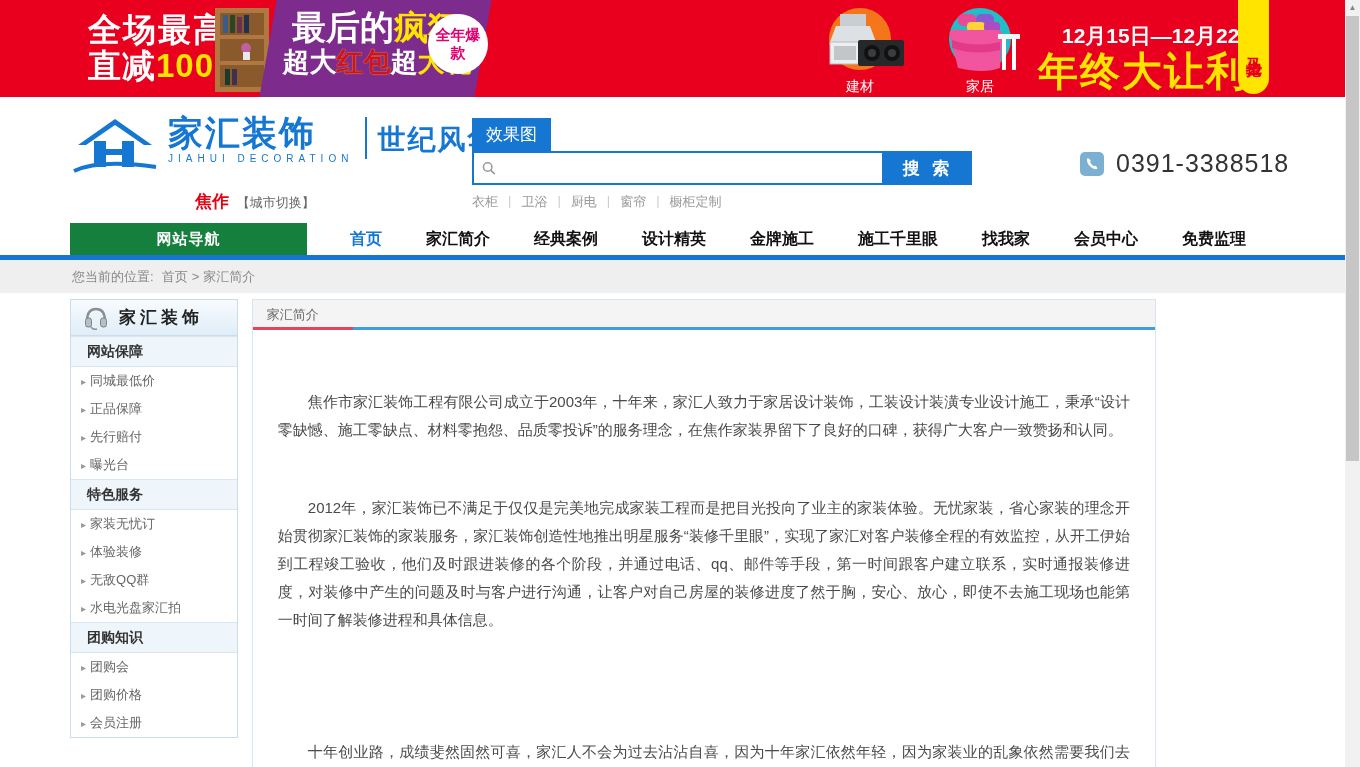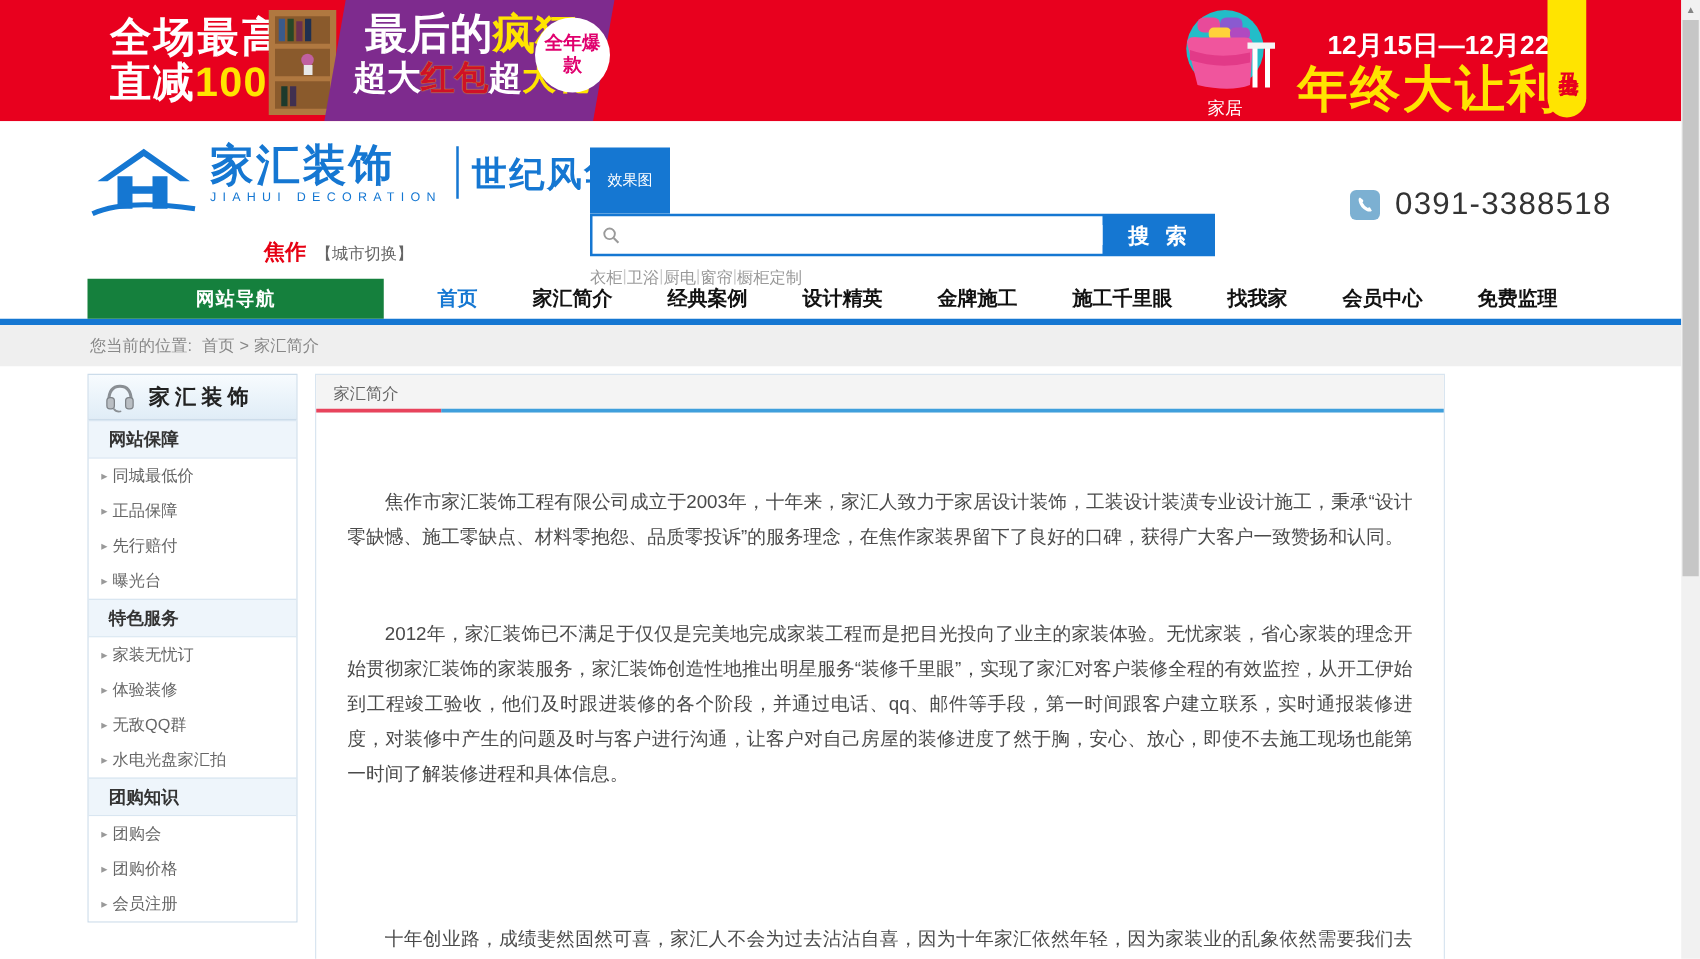--- a/index.html
+++ b/index.html
@@ -40,33 +40,33 @@
     letter-spacing:1px; cursor:pointer; }
 
   
   .header { position:relative; width:1345px; height:126px; background:#fff; }
   .logo { position:absolute; left:70px; top:18px; display:flex; align-items:flex-start; cursor:pointer; }
   .logo-text { margin-left:8px; }
   .logo-cn { color:#1577d2; font-size:35px; font-weight:bold; letter-spacing:2px; line-height:1; }
   .logo-en { color:#1577d2; font-size:10px; letter-spacing:5px; margin-top:3px; text-align:center; }
   .logo-div { width:2px; height:42px; background:#1577d2; margin:2px 10px 0 12px; }
   .logo-sub { color:#1577d2; font-size:28px; font-weight:bold; margin-top:6px; letter-spacing:2px; }
-  .city-row { position:absolute; left:211px; top:93px; font-size:13px; }
+  .city-row { position:absolute; left:195px; top:93px; font-size:13px; }
   .city { color:#e60012; font-size:17px; font-weight:bold; margin-right:4px; cursor:pointer; }
   .city-switch { color:#666; cursor:pointer; }
   .search-wrap { position:absolute; left:472px; top:21px; width:500px; }
-  .search-tab { display:inline-block; background:#1577d2; color:#fff; font-size:12px;
-    padding:18px 14px; cursor:pointer; }
+  .search-tab { display:inline-block; background:#1577d2; color:#fff; font-size:17px;
+    padding:5px 14px; cursor:pointer; }
   .search-row { display:flex; height:34px;border-radius:16px; }
   .search-box { flex:1; border:2px solid #1577d2; background:#fff; display:flex; align-items:center; }
   .search-box input { border:none; outline:none; width:100%; font-size:14px; padding:0 6px; }
   .mag { margin-left:8px; }
   .search-btn { width:88px; background:#1577d2; color:#fff; font-size:17px; font-weight:bold;
     border:none; letter-spacing:4px; cursor:pointer; }
-  .quick { margin-top:8px; font-size:13px; color:#999; display:flex; }
+  .quick { margin-top:8px; font-size:13px; color:#999; display:flex; gap:10px; }
   .quick span.link { cursor:pointer; }
   .quick .sep { color:#ccc; }
   .phone-row { position:absolute; left:1080px; top:52px; display:flex; align-items:center; }
   .phone-ico { width:24px; height:24px; background:#7cb0d2; border-radius:5px; color:#fff;
     display:flex; align-items:center; justify-content:center; font-size:15px; }
   .phone-num { margin-left:12px; font-size:25px; color:#333; letter-spacing:1px; }
 
   
   .navbar { position:relative; width:1345px; height:32px; }
   .nav-menu { position:absolute; left:70px; top:0; width:237px; height:32px; background:#15803d;
@@ -136,20 +136,35 @@
         <rect x="30" y="46" width="7" height="8" fill="#e8e8e8"></rect>
     </svg>
 
     <div class="purple-band"></div>
     <div class="banner-mid">
       <div class="m1"><span class="w">最后的</span><span class="y">疯狂</span></div>
       <div class="m2"><span class="w">超大</span><span class="r">红包</span><span class="w">超</span><span class="y">大礼</span></div>
     </div>
     <div class="bubble">全年爆款</div>
 
+    <div class="product" style="left:802px;">
+      <div class="circ" style="background:#f5761a;"></div>
+      <svg width="92" height="64" viewBox="0 0 92 64" style="margin-top:6px;">
+        <rect x="26" y="2" width="26" height="12" fill="#c9ced2"></rect>
+        <path d="M16 30 L62 30 L56 14 L22 14 Z" fill="#dde1e4"></path>
+        <rect x="16" y="30" width="46" height="22" fill="#eceeef" stroke="#b8bcbf"></rect>
+        <rect x="20" y="34" width="22" height="14" fill="#c2c6c9"></rect>
+        <rect x="44" y="28" width="46" height="26" rx="2" fill="#26282a"></rect>
+        <circle cx="58" cy="41" r="8" fill="#111"></circle>
+          <circle cx="58" cy="41" r="4" fill="#3a3d40"></circle>
+        <circle cx="78" cy="41" r="8" fill="#111"></circle>
+          <circle cx="78" cy="41" r="4" fill="#3a3d40"></circle>
+      </svg>
+      <div class="plabel">建材</div>
+    </div>
     <div class="product" style="left:922px;">
       <div class="circ" style="background:#23bdc8;"></div>
       <svg width="92" height="66" viewBox="0 0 92 66" style="margin-top:4px;">
         <rect x="24" y="4" width="18" height="12" rx="5" fill="#e84a9a"></rect>
         <rect x="42" y="4" width="18" height="12" rx="5" fill="#8a5ad0"></rect>
         <rect x="33" y="12" width="18" height="10" rx="4" fill="#ffd23a"></rect>
         <rect x="50" y="12" width="16" height="10" rx="4" fill="#b04ac0"></rect>
         <path d="M16 26 Q14 18 26 20 L62 20 Q70 20 68 30 L66 58 Q50 64 24 58 Z" fill="#f0559d"></path>
         <path d="M18 30 Q40 38 66 32 L66 40 Q42 46 18 38 Z" fill="#e23a88"></path>
         <rect x="68" y="26" width="4" height="34" fill="#fff"></rect>

